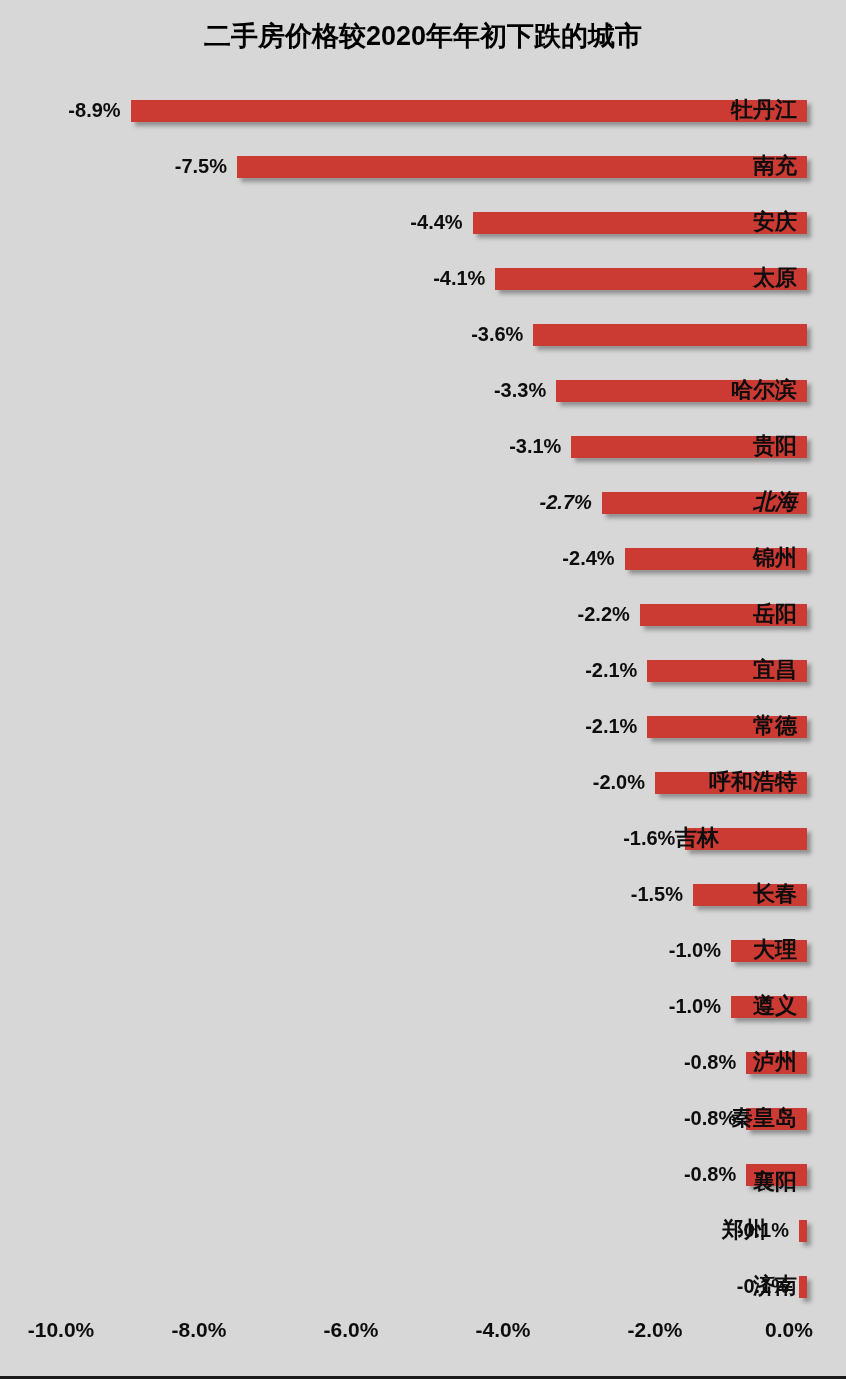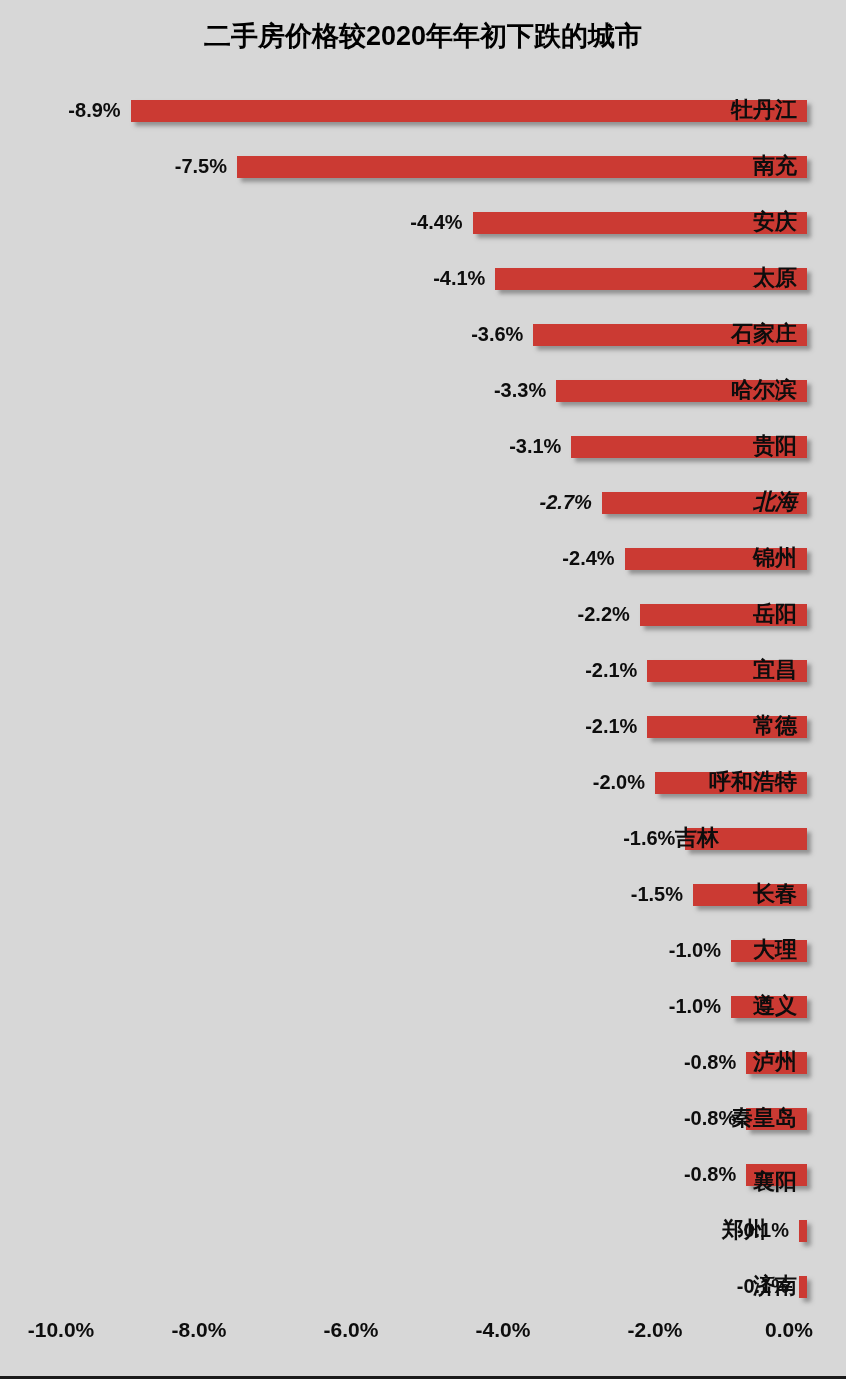--- a/index.html
+++ b/index.html
@@ -119,21 +119,20 @@
         <div class="city-label" style="left: 597px; width: 200px;">安庆</div>
       </div>
       <div class="bar-row" style="top: 175px;">
         <div class="bar-shape" title="太原 -4.1%" style="left: 495.4px; width: 311.6px; background: rgb(203, 58, 51);"></div>
         <div class="value-label" style="left: 373.4px; width: 112px;">-4.1%</div>
         <div class="city-label" style="left: 597px; width: 200px;">太原</div>
       </div>
       <div class="bar-row" style="top: 231px;">
         <div class="bar-shape" title="石家庄 -3.6%" style="left: 533.4px; width: 273.6px; background: rgb(203, 58, 51);"></div>
         <div class="value-label" style="left: 411.4px; width: 112px;">-3.6%</div>
-        <div class="city-label" style="left: 597px; width: 200px;">石家庄</div>
       </div>
       <div class="bar-row" style="top: 287px;">
         <div class="bar-shape" title="哈尔滨 -3.3%" style="left: 556.2px; width: 250.8px; background: rgb(203, 58, 51);"></div>
         <div class="value-label" style="left: 434.2px; width: 112px;">-3.3%</div>
         <div class="city-label" style="left: 597px; width: 200px;">哈尔滨</div>
       </div>
       <div class="bar-row" style="top: 343px;">
         <div class="bar-shape" title="贵阳 -3.1%" style="left: 571.4px; width: 235.6px; background: rgb(203, 58, 51);"></div>
         <div class="value-label" style="left: 449.4px; width: 112px;">-3.1%</div>
         <div class="city-label" style="left: 597px; width: 200px;">贵阳</div>

